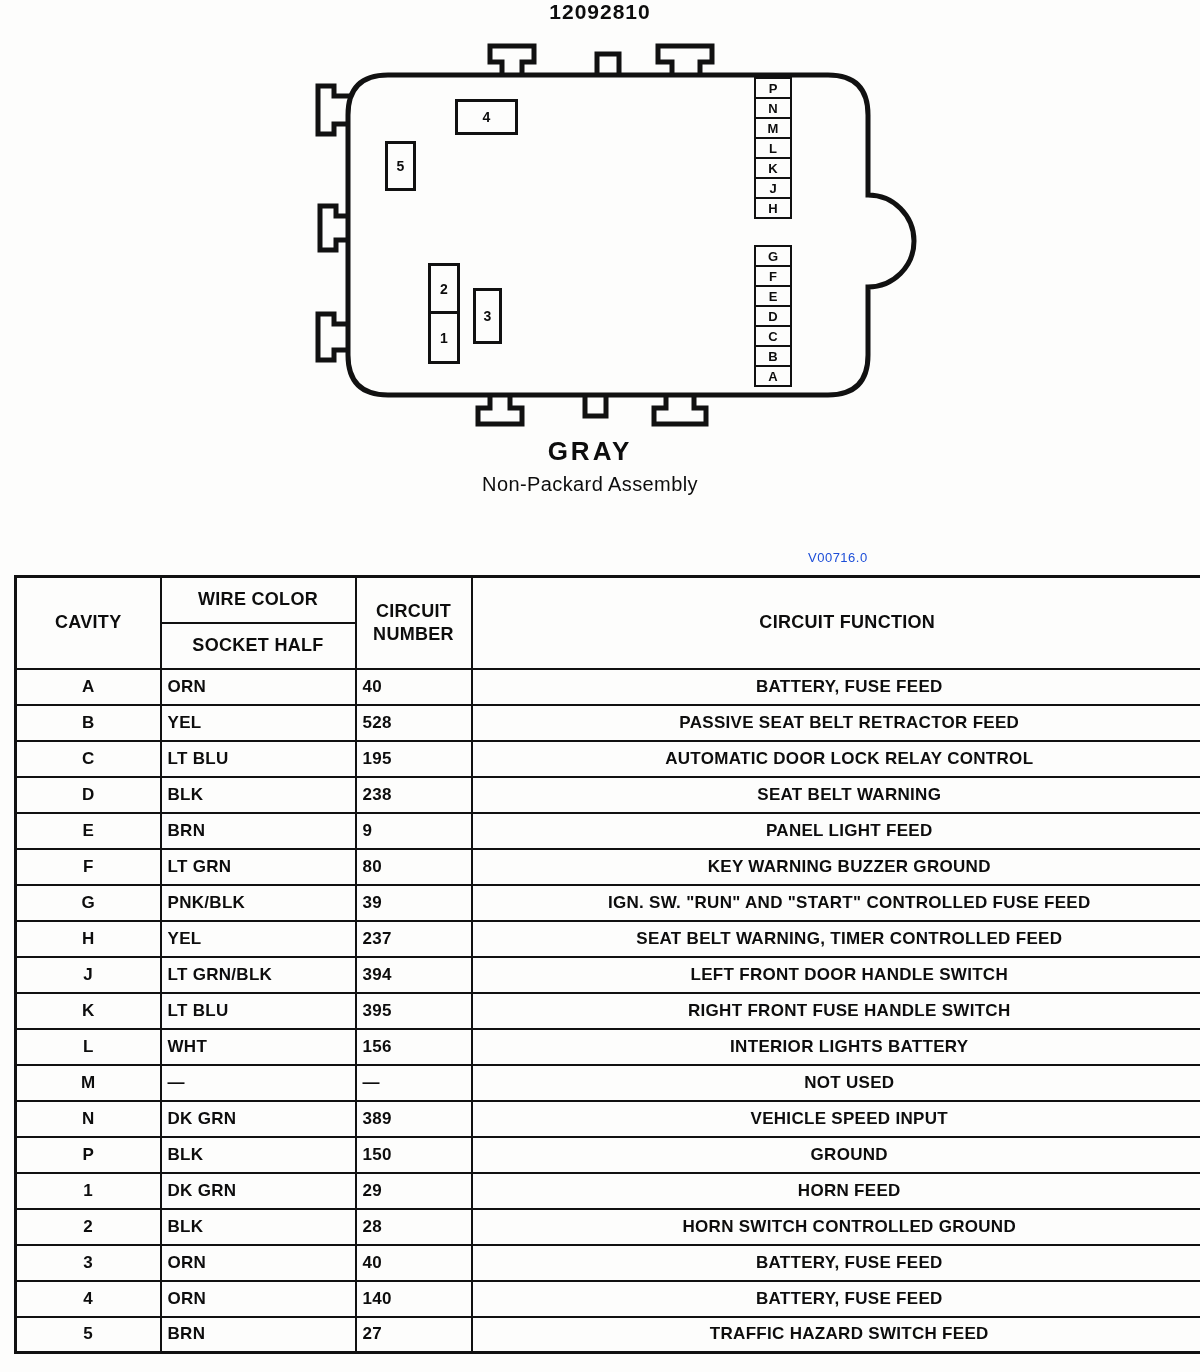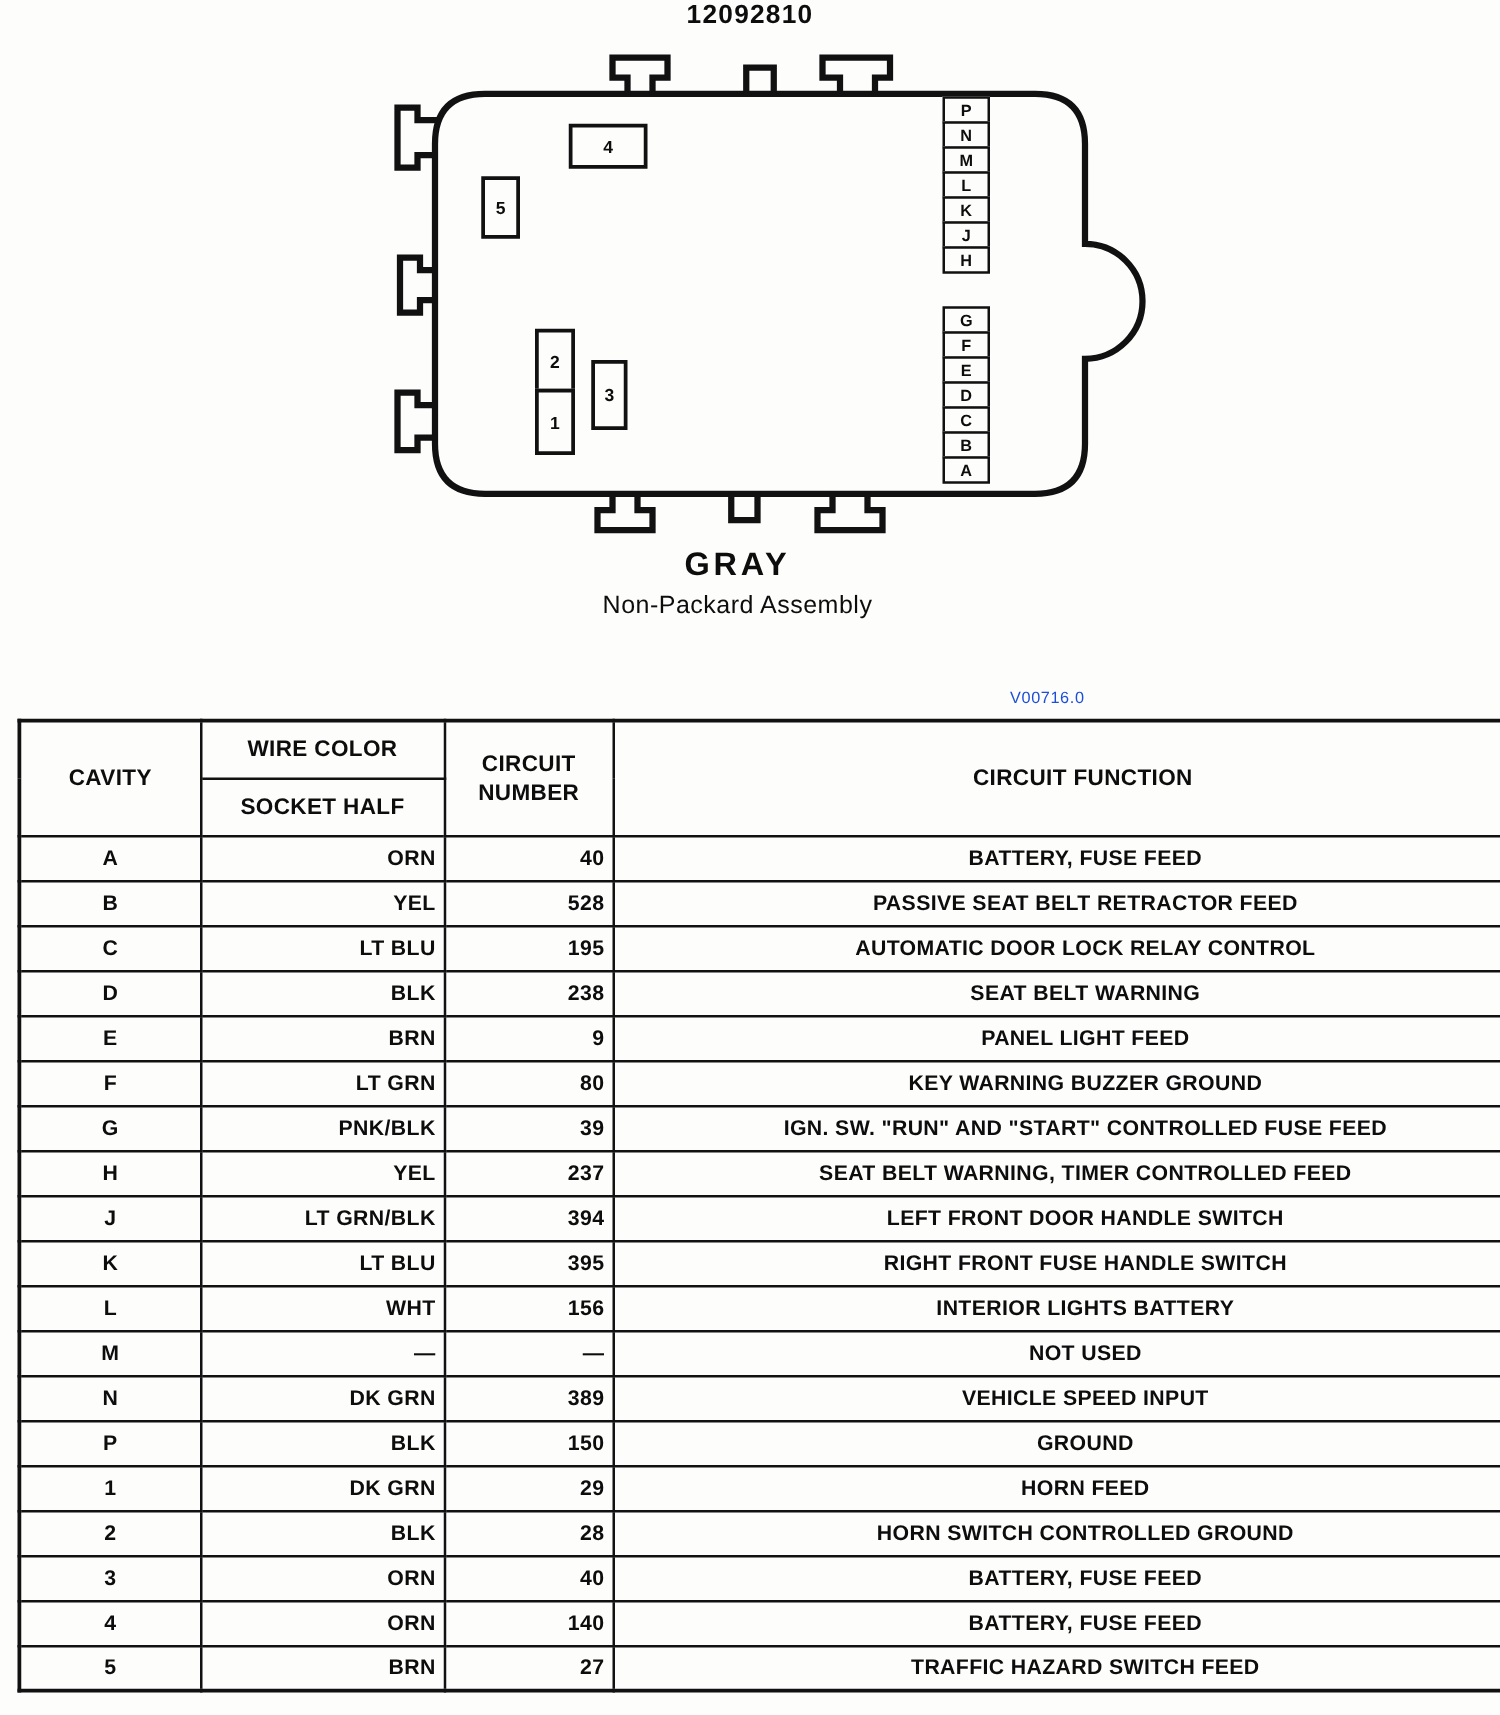--- a/index.html
+++ b/index.html
@@ -83,28 +83,28 @@
   .circuit-table th, .circuit-table td {
     border: 2px solid #111;
     font-weight: 700;
     padding: 0 6px;
     overflow: hidden;
     white-space: nowrap;
   }
   .circuit-table th { font-size: 18px; text-align: center; letter-spacing: .3px; }
   th.col-cavity   { width: 145px; }
   th.col-wire     { width: 195px; height: 46px; }
-  th.col-circuit  { width: 135px; white-space: normal; line-height: 1.25; }
+  th.col-circuit  { width: 116px; white-space: normal; line-height: 1.25; }
   th.col-function { width: 752px; margin-left: 40px; }
   .circuit-table td {
     height: 36px; font-size: 17px; letter-spacing: .3px;
   }
   td.cell-cavity   { text-align: center; }
-  td.cell-wire     { text-align: right; margin-left: 14px; }
-  td.cell-circuit  { text-align: right; }
+  td.cell-wire     { text-align: left; margin-left: 14px; }
+  td.cell-circuit  { text-align: left; }
   td.cell-function { text-align: center; padding-left: 10px; }
 </style>
 </head>
 <body>
 
 <div class="diagram-area">
 
   <div class="part-number">12092810</div>
 
   <svg width="1200" height="574" viewBox="0 0 1200 574">

